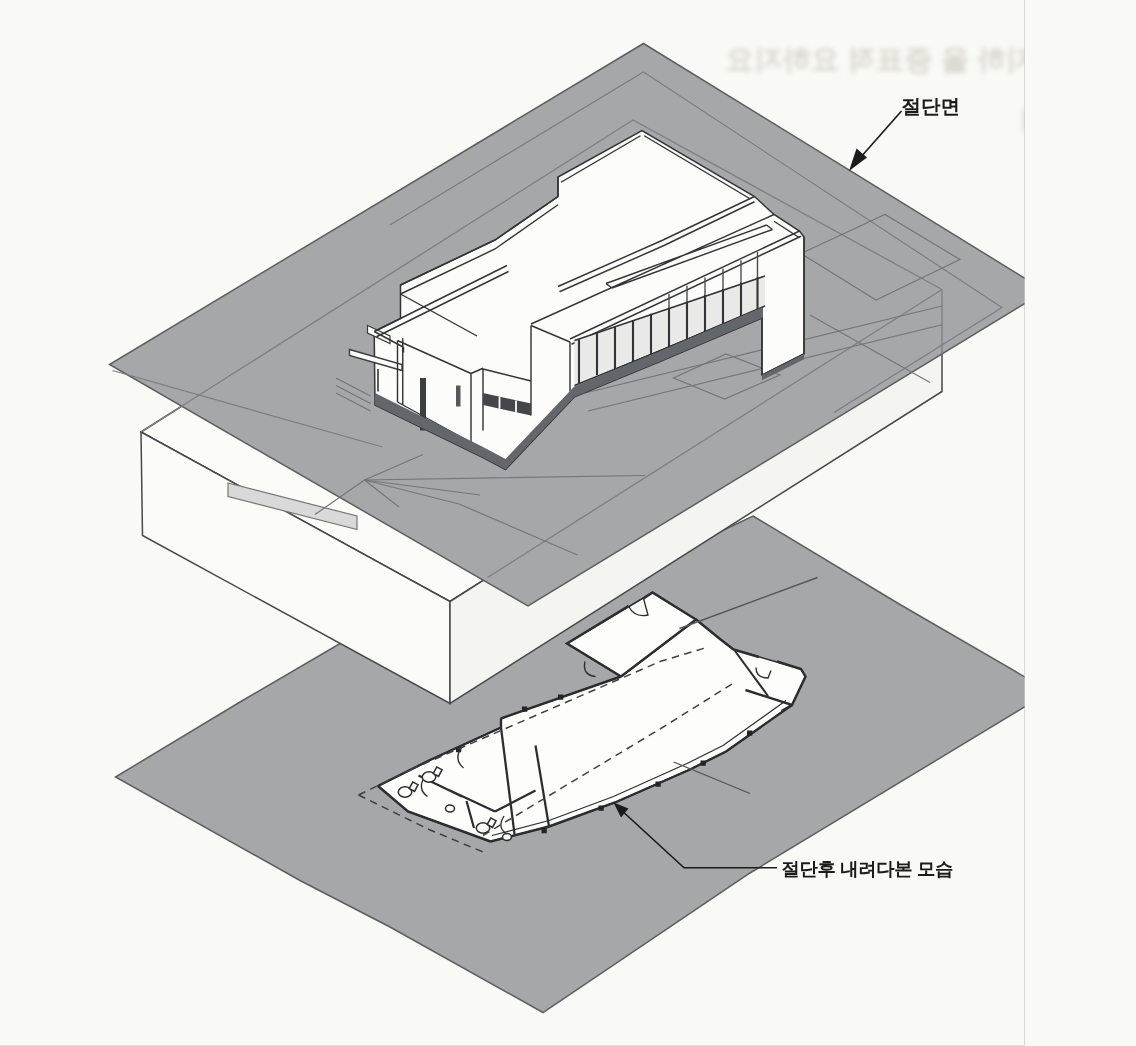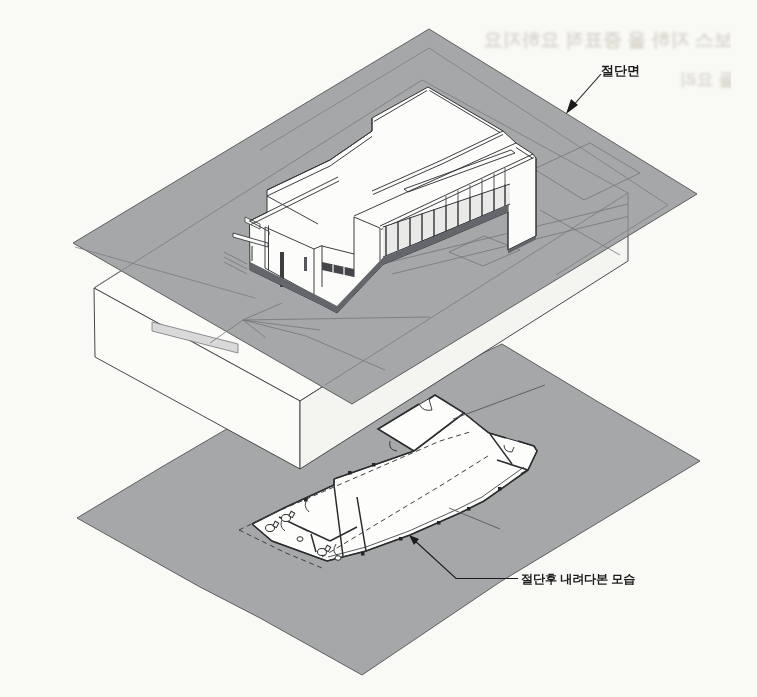--- a/index.html
+++ b/index.html
@@ -1,17 +1,17 @@
 <!DOCTYPE html>
 <html><head>
 <meta charset="utf-8">
 <style>
   html,body{margin:0;padding:0;background:#f9f9f6;}
   #page{position:relative;width:683px;height:697px;background:#737373;overflow:hidden;
-        font-family:"Liberation Sans", sans-serif;padding-left:48px;}
+        font-family:"Liberation Sans", sans-serif;}
   svg{position:absolute;left:0;top:0;}
 </style>
 </head>
 <body>
 <div id="page">
 <svg width="757" height="697" viewBox="0 0 757 697">
   <defs>
     <filter id="blur1" x="-20%" y="-20%" width="140%" height="140%">
           <feGaussianBlur stdDeviation="1.8"></feGaussianBlur>
         </filter>

